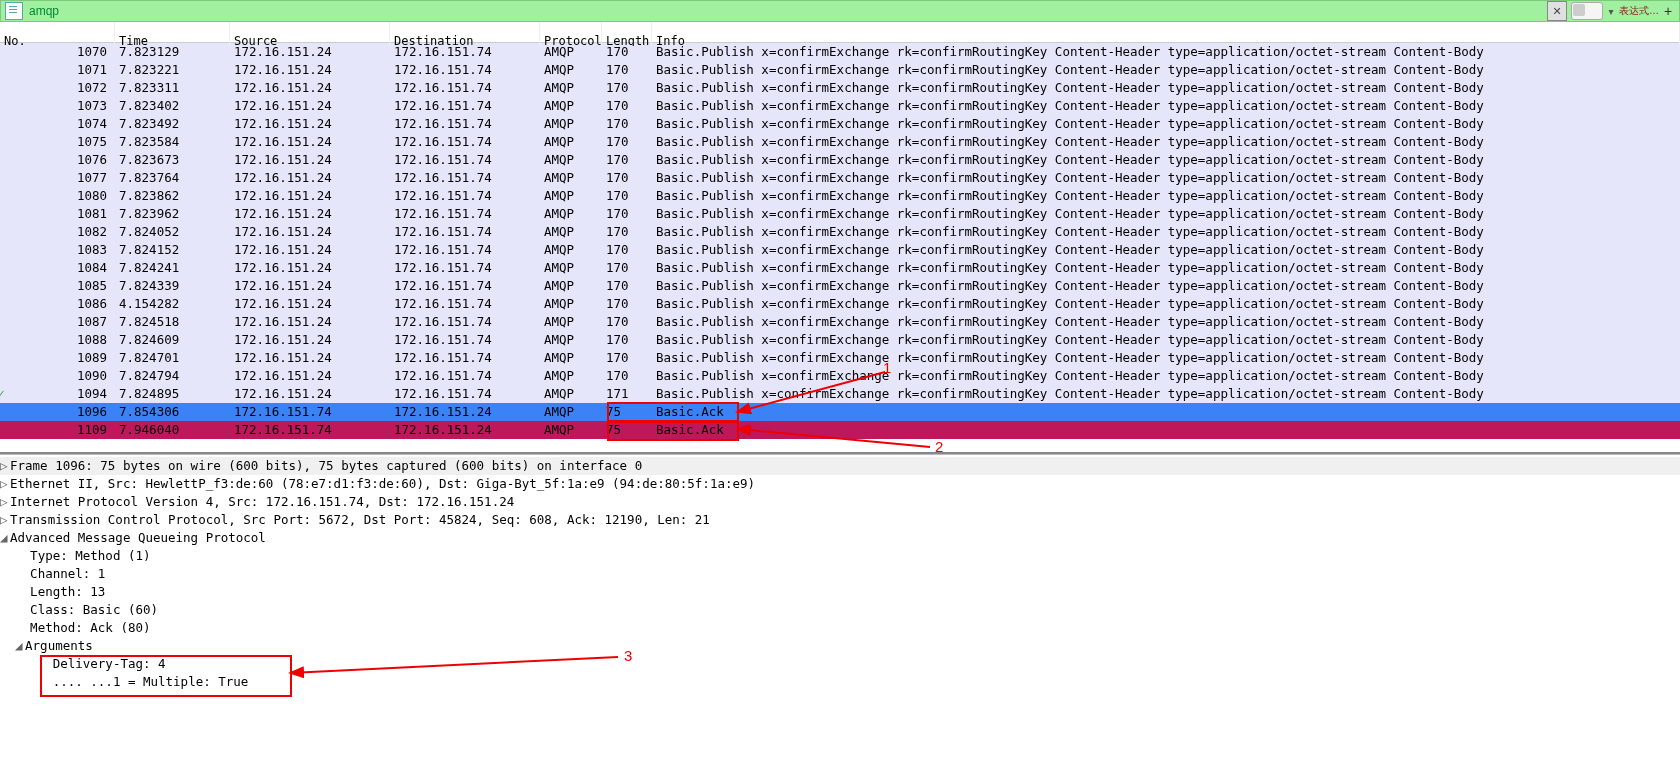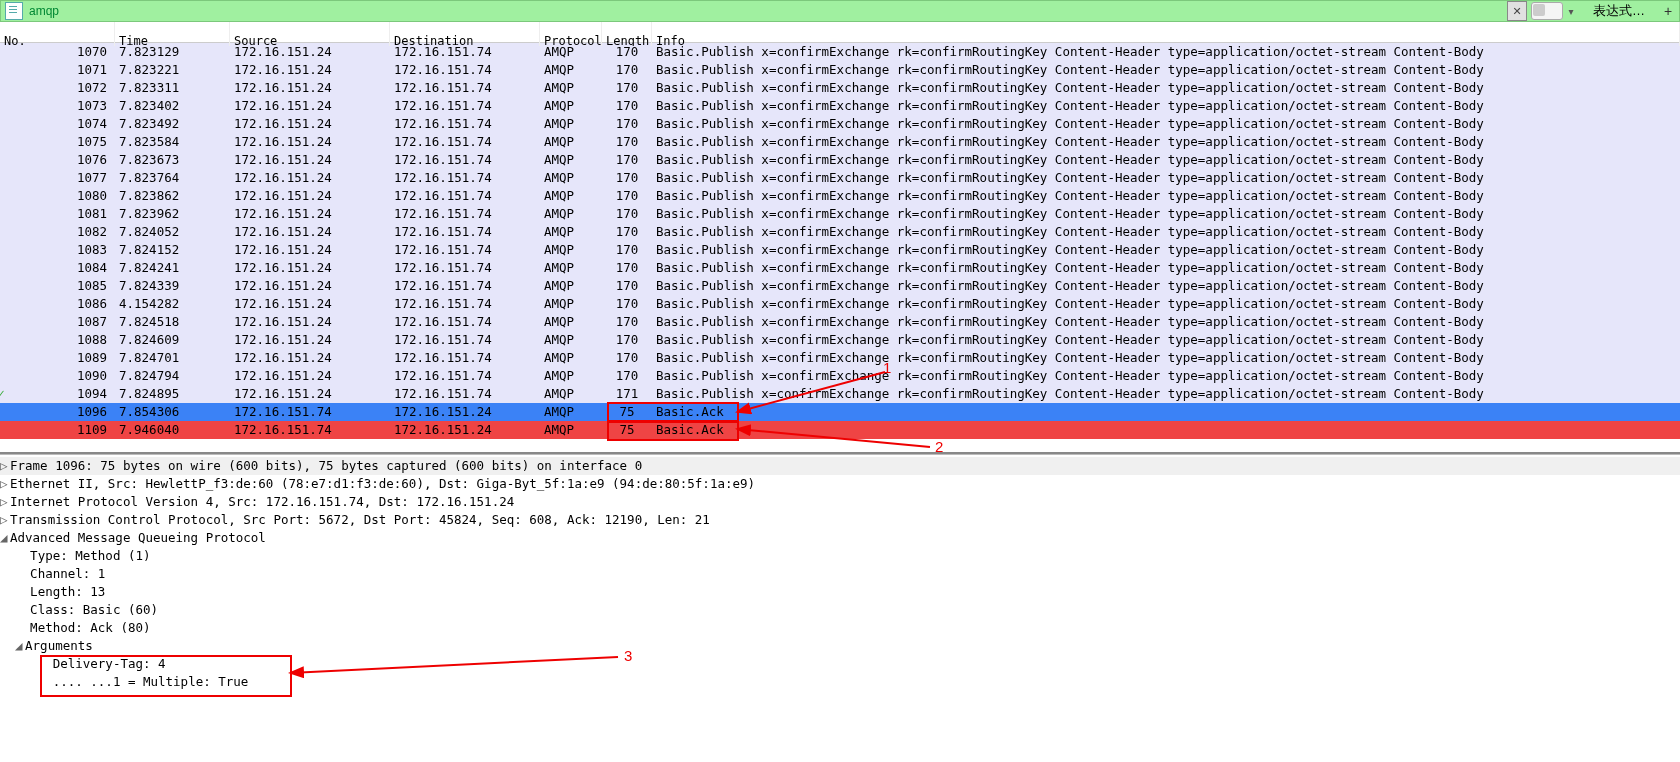--- a/index.html
+++ b/index.html
@@ -5,40 +5,40 @@
 html,body{margin:0;padding:0;font-family:"Microsoft YaHei","Segoe UI",Tahoma,sans-serif;font-size:12px;background:#fff;color:#000;overflow:hidden;width:1680px;height:762px}
 
 .filter-bar{display:flex;align-items:center;height:22px;background:#a0f0a0;border:1px solid #7cc87c;box-sizing:border-box}
 .filter-bar .book{width:16px;height:16px;margin:0 4px;background:#fff;border:1px solid #5aa;position:relative}
 .filter-bar .book::after{content:"";position:absolute;top:3px;left:3px;width:8px;height:1px;background:#5aa;box-shadow:0 3px 0 #5aa,0 6px 0 #5aa}
 .filter-bar input{flex:1;background:transparent;border:none;outline:none;font-size:12px;padding:0 2px;color:#083}
 .filter-bar .clear{width:18px;height:18px;margin:0 2px;border:1px solid #888;background:#e0e0e0;color:#444;display:flex;align-items:center;justify-content:center;font-size:11px;cursor:pointer}
 .filter-bar .toggle{width:30px;height:16px;margin:0 2px;border:1px solid #aaa;border-radius:3px;background:#f5f5f5;position:relative}
 .filter-bar .toggle::after{content:"";position:absolute;top:1px;left:1px;width:12px;height:12px;border-radius:2px;background:#ccc}
 .filter-bar .drop{width:12px;font-size:10px;color:#555;text-align:center}
-.filter-bar .expr{margin:0 16px;color:#000000;font-size:13px}
+.filter-bar .expr{margin:0 2px;color:#7f1d1d;font-size:10px}
 .filter-bar .plus{width:14px;text-align:center;color:#333;font-size:14px;padding-right:4px}
 
 .pkt-wrap{position:relative;height:430px;border-bottom:2px solid #888;background:#fff}
 .pkt-scroll{position:absolute;inset:0;overflow-y:scroll}
 .hdr{display:flex;position:sticky;top:0;height:20px;background:#fff;border-bottom:1px solid #ccc;z-index:2;font-family:Consolas,monospace;font-size:12px}
 .hdr div{padding:12px 4px;border-right:1px solid #eee;box-sizing:border-box;white-space:nowrap;overflow:hidden}
 .c-no{width:115px;text-align:left;padding-left:4px}
 .c-tm{width:115px}
 .c-src{width:160px}
 .c-dst{width:150px}
 .c-pr{width:62px}
 .c-ln{width:50px;text-align:center}
 .c-in{flex:1;padding-left:6px}
 .row{display:flex;height:18px;line-height:18px;font-family:Consolas,monospace;font-size:12.5px;white-space:nowrap;cursor:default}
 .row>div{padding:0 4px;box-sizing:border-box;overflow:hidden}
 .row .c-no{text-align:right;padding-right:8px}
-.row .c-ln{text-align:center;padding-right:4px}
+.row .c-ln{text-align:left;padding-right:4px}
 .row.pub{background:#e6e6fa}
-.row.ack{background:#ef4444}
+.row.ack{background:#be185d}
 .row.sel{background:#3b82f6}
 .row.mark{position:relative}
 .row.mark::before{content:"✓";position:absolute;left:-2px;top:0;color:#3a3;font-size:11px}
 
 .redbox{position:absolute;border:2px solid #e00;pointer-events:none;z-index:5}
 .arrow{position:absolute;z-index:6;pointer-events:none}
 
 .det-wrap{position:relative;height:290px;overflow:auto;border-top:1px solid #bbb}
 .det-scroll{font-family:Consolas,monospace;font-size:12.5px;line-height:18px;padding:2px 0 6px 0}
 .det-scroll .ln{white-space:pre;}

